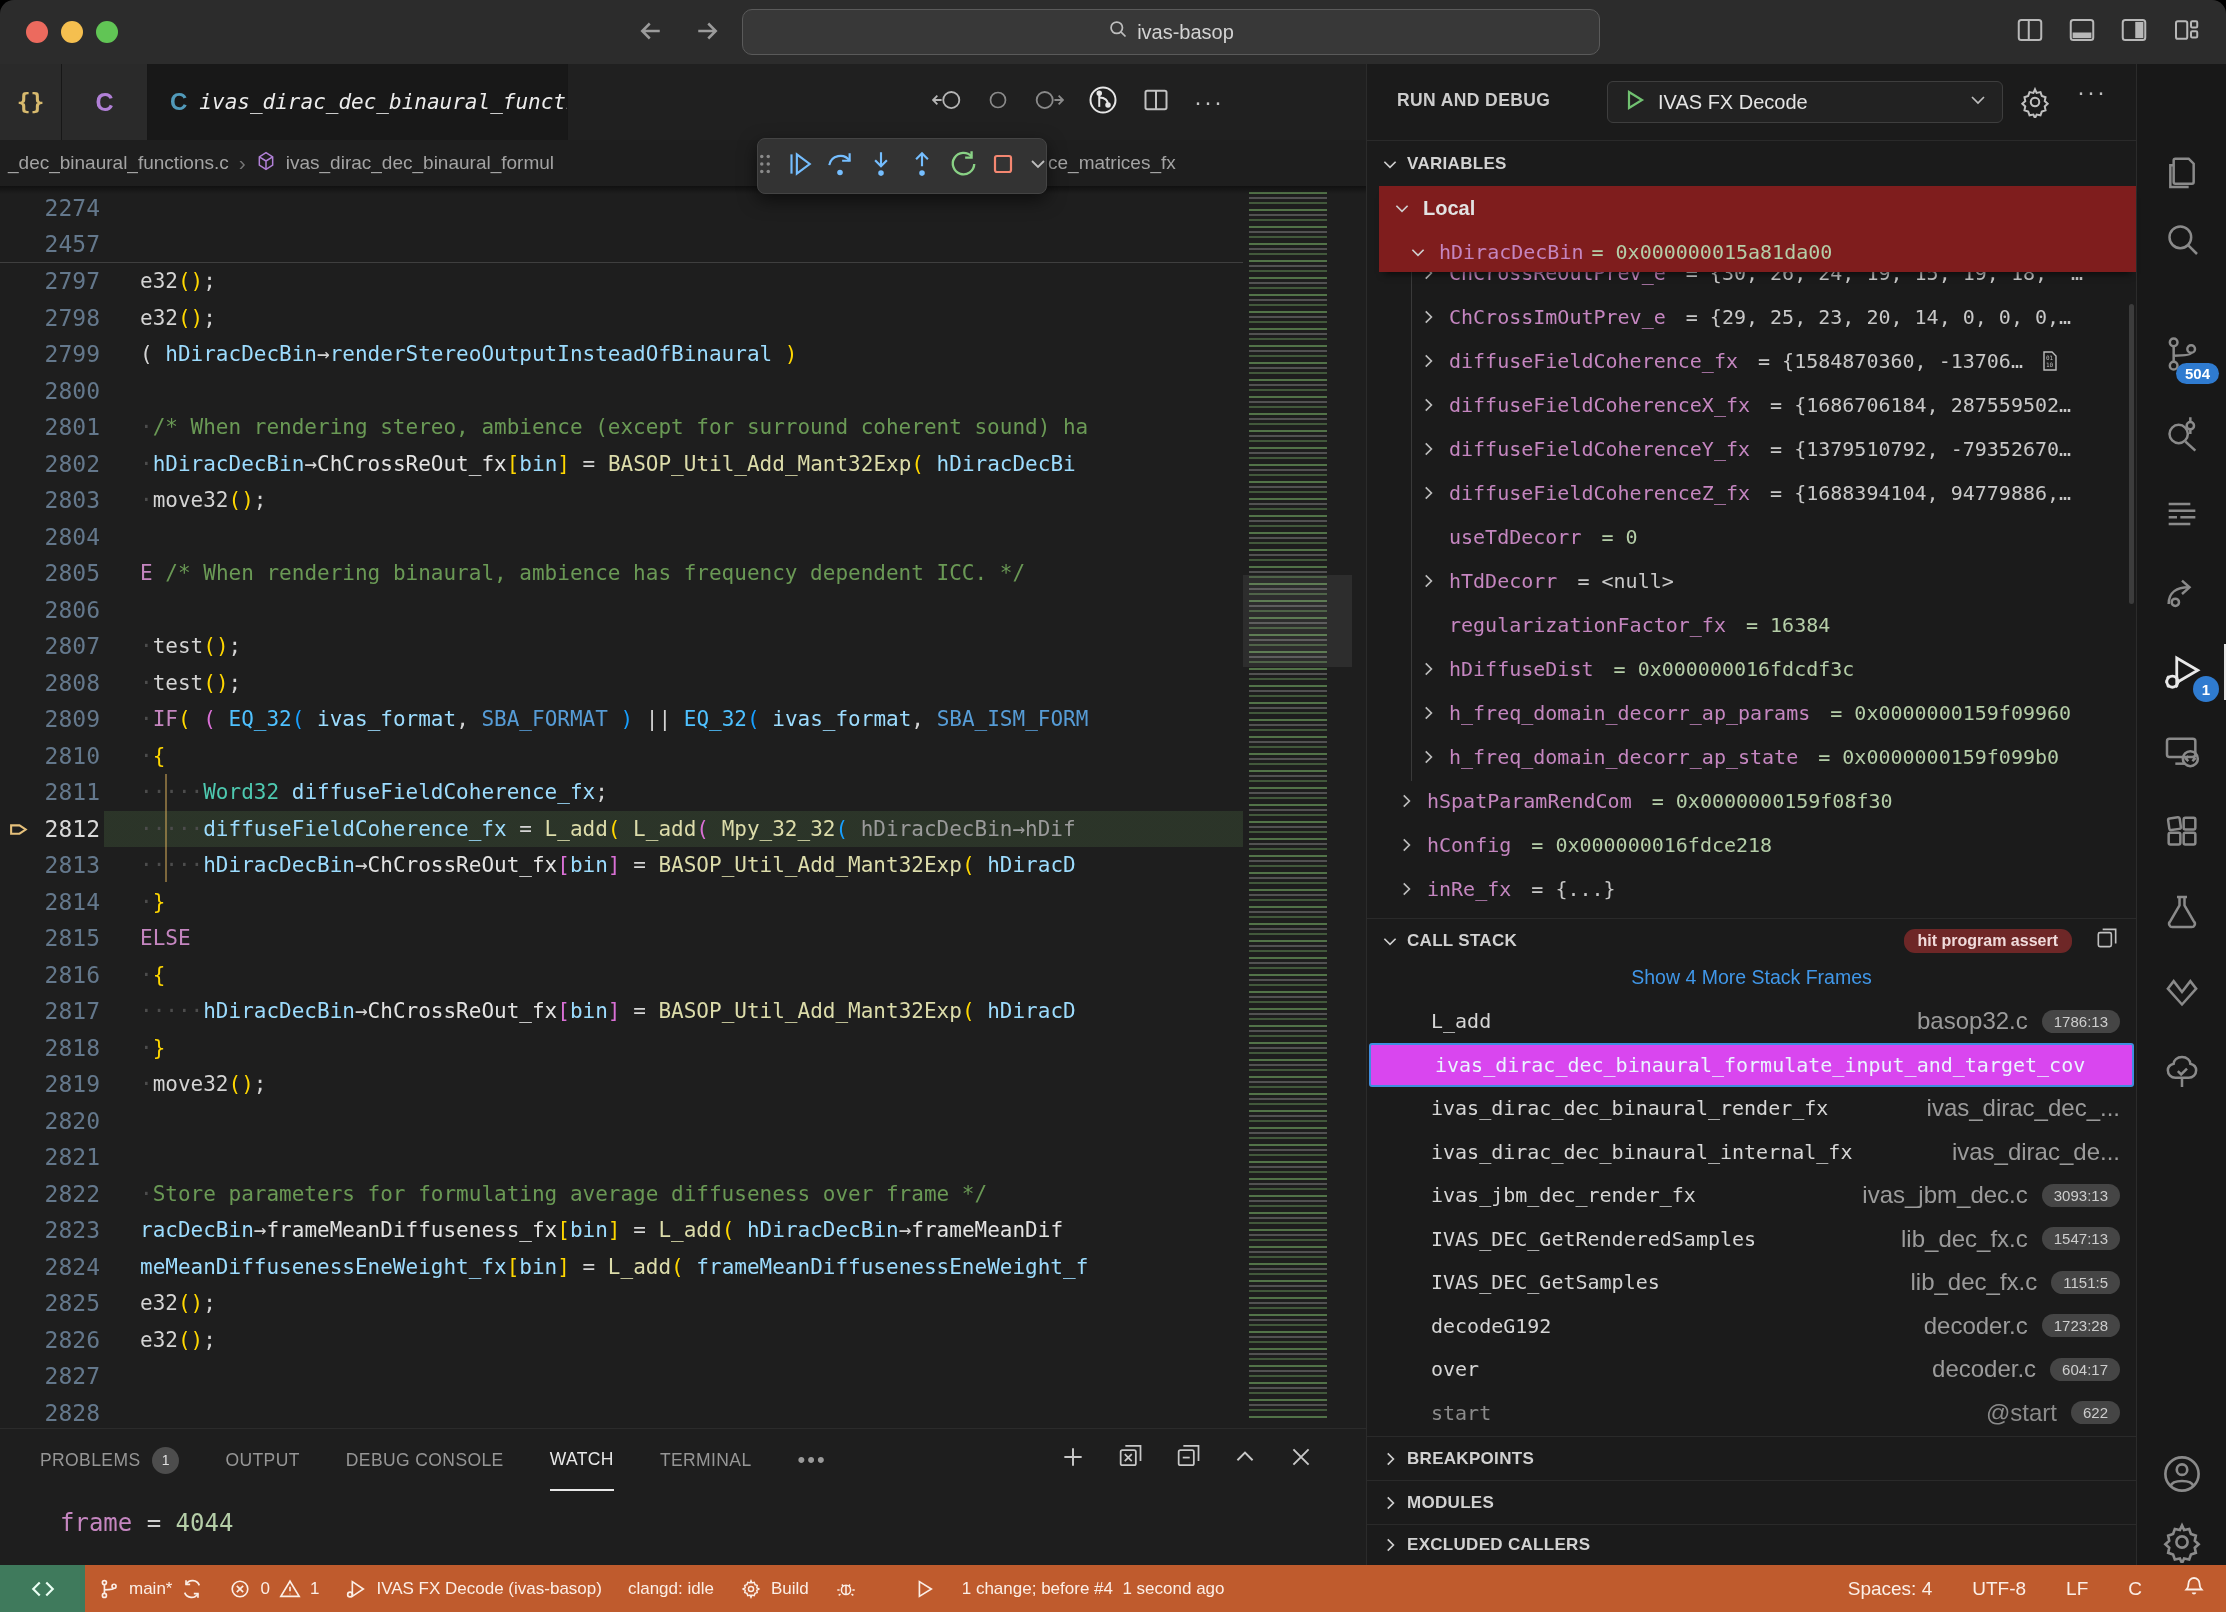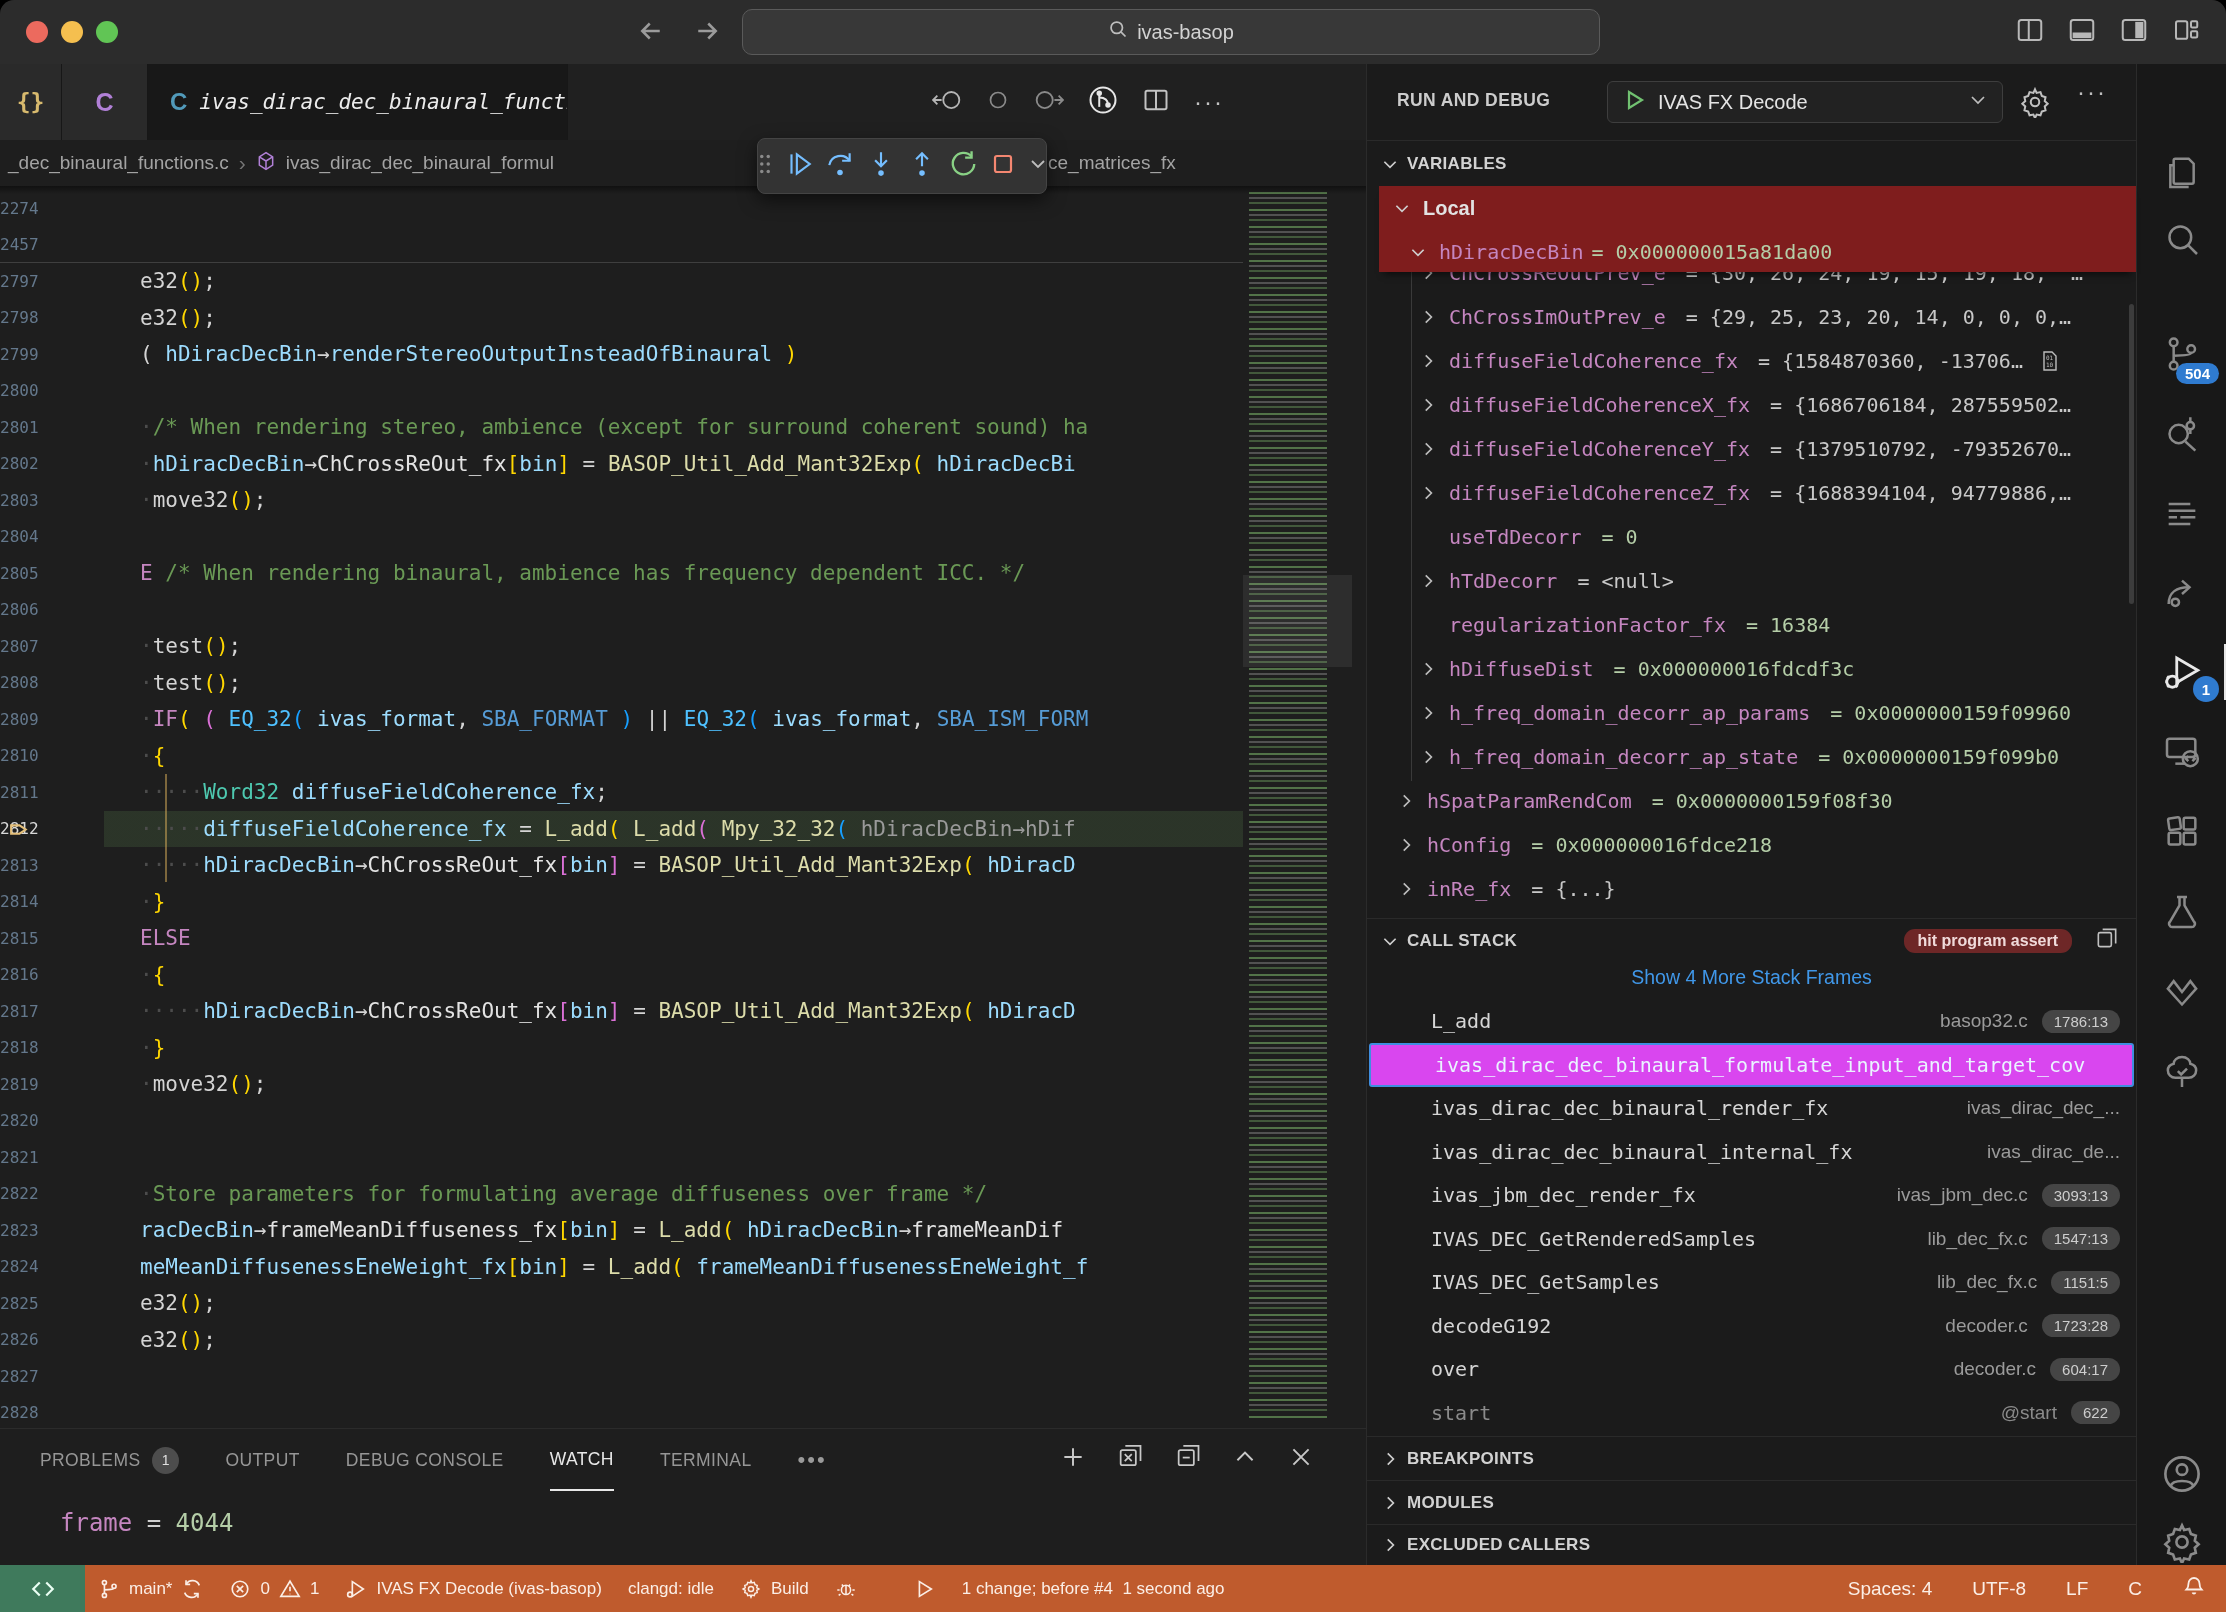--- a/index.html
+++ b/index.html
@@ -43,21 +43,21 @@
   
   .debug-toolbar{position:absolute;left:757px;top:74px;width:290px;height:56px;background:#333333;
                  border:1px solid #444;border-radius:8px;z-index:60;display:flex;align-items:center;
                  justify-content:center;gap:11px;box-shadow:0 6px 18px rgba(0,0,0,.55)}
 
   
   .editor{position:absolute;left:0;top:122px;right:0;bottom:137px;background:#1e1e1e;overflow:hidden}
   .editor-shadow{position:absolute;left:0;right:0;top:0;height:8px;background:linear-gradient(rgba(0,0,0,.45),transparent);z-index:5}
   .code-lines{position:absolute;left:0;top:4px;right:123px;bottom:0;overflow:hidden}
   .cl{position:relative;height:36.5px;display:flex;align-items:center;font-family:"DejaVu Sans Mono",monospace;font-size:21px}
-  .cl .num{width:100px;text-align:left;color:#64788c;flex:none;font-size:16px}
+  .cl .num{width:100px;text-align:right;color:#64788c;flex:none;font-size:23px}
   .cl .txt{white-space:pre;padding-left:40px;overflow:hidden;flex:1}
   .cl.cur{background:linear-gradient(90deg,transparent 0 104px,rgba(125,190,105,.14) 104px)}
   .cl.cur .num{color:#d8d8d8}
   .cl.divided{border-bottom:1px solid #3f3f3f}
   .cur-arrow{position:absolute;left:8px;top:6px}
   .tk-ws{color:#4c4c4c}.tk-cmt{color:#6a9955}.tk-kw{color:#c586c0}.tk-f{color:#dcdcaa}
   .tk-fcy{color:#4fc1ff}.tk-v{color:#9cdcfe}.tk-tx{color:#d4d4d4}.tk-mem{color:#e3e3e3}
   .tk-ty{color:#4ec9b0}.tk-cst{color:#569cd6}.tk-b1{color:#ffd700}.tk-b2{color:#da70d6}
   .tk-b3{color:#179fff}.tk-dim{color:#9a9a9a}
   .indent-guide{position:absolute;left:165px;top:588px;height:108px;width:1.5px;background:rgba(220,175,90,.5);z-index:4}
@@ -111,21 +111,21 @@
   .vguide{position:absolute;left:44px;top:0;bottom:130px;width:1px;background:#3a3a3a}
   .binicon{margin-left:6px;flex:none;display:inline-flex}
   .vscrollbar{position:absolute;right:2px;top:240px;width:5px;height:300px;background:#3c3c3c;border-radius:3px}
 
   .cs-badge{margin-left:auto;margin-right:14px;background:#6e2727;color:#f0dada;font-size:16px;font-weight:600;
             border-radius:11px;padding:3px 14px;letter-spacing:0}
   .callstack-list{position:absolute;left:0;right:0;top:892px;height:480px;overflow:hidden}
   .cs-link{height:43.5px;display:flex;align-items:center;justify-content:center;color:#4097e8;font-size:19.5px}
   .frow{height:43.5px;display:flex;align-items:center;padding:0 16px 0 64px;gap:14px}
   .fname{font-family:"DejaVu Sans Mono",monospace;font-size:20px;color:#d6d6d6;white-space:pre;overflow:hidden;flex:1}
-  .ffile{color:#9b9b9b;font-size:19px;white-space:pre;flex:none}
+  .ffile{color:#9b9b9b;font-size:24px;white-space:pre;flex:none}
   .fbadge{background:#454545;color:#cdcdcd;font-size:15px;border-radius:12px;padding:3px 12px;flex:none}
   .frow.sel{background:#d946ef;border:2px solid #3f8ee0;border-radius:3px;margin:0 2px}
   .frow.sel .fname{color:#eaf4ff}
   .frow.dim .fname,.frow.dim .ffile{color:#8b8b8b}
 
   
   .activitybar{position:absolute;left:2136px;width:90px;top:0;bottom:0;background:#181818;border-left:1px solid #2b2b2b}
   .abar-item{position:absolute;left:0;width:90px;height:60px;display:flex;align-items:center;justify-content:center}
   .abar-item.active::after{content:"";position:absolute;right:0;top:2px;bottom:2px;width:3px;background:#e7e7e7}
   .abadge{position:absolute;right:8px;bottom:0px;background:#2f7bd0;color:#fff;font-size:15px;border-radius:12px;

